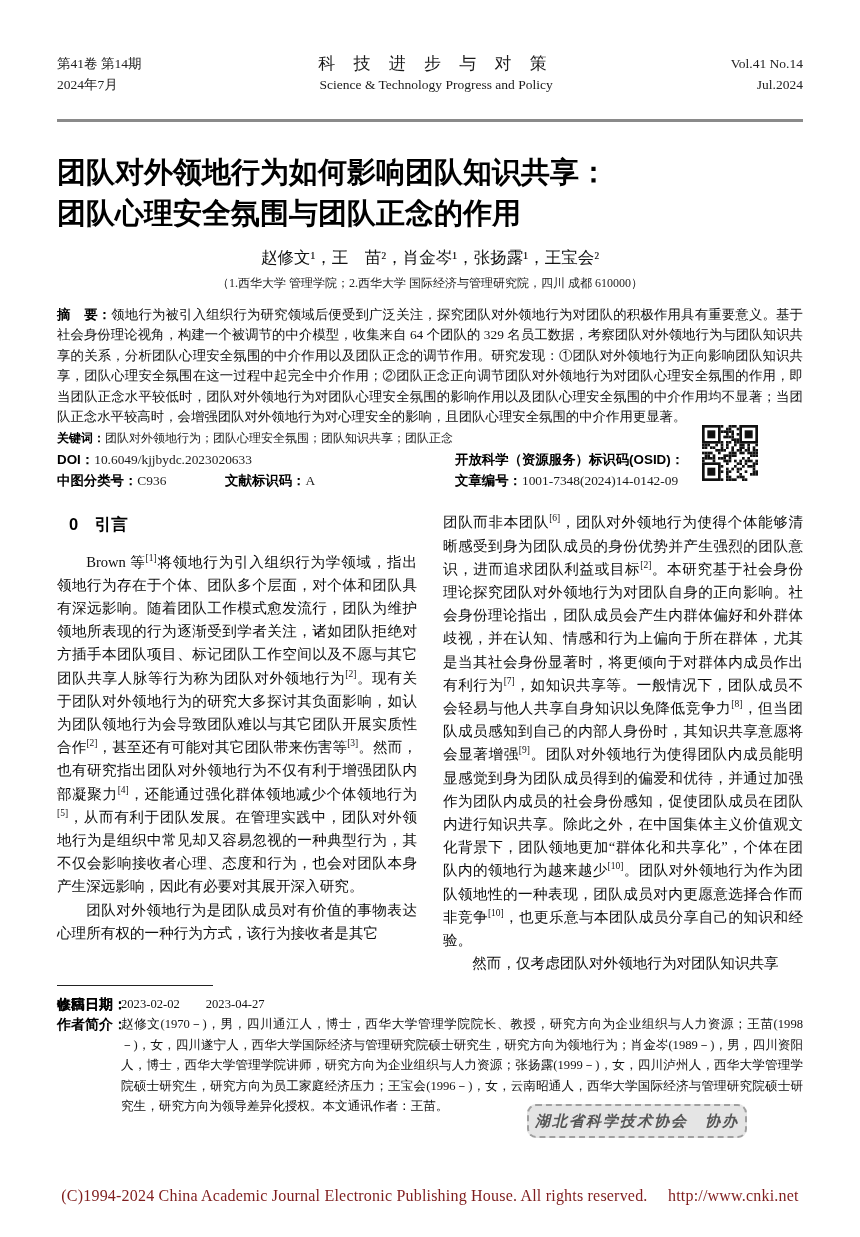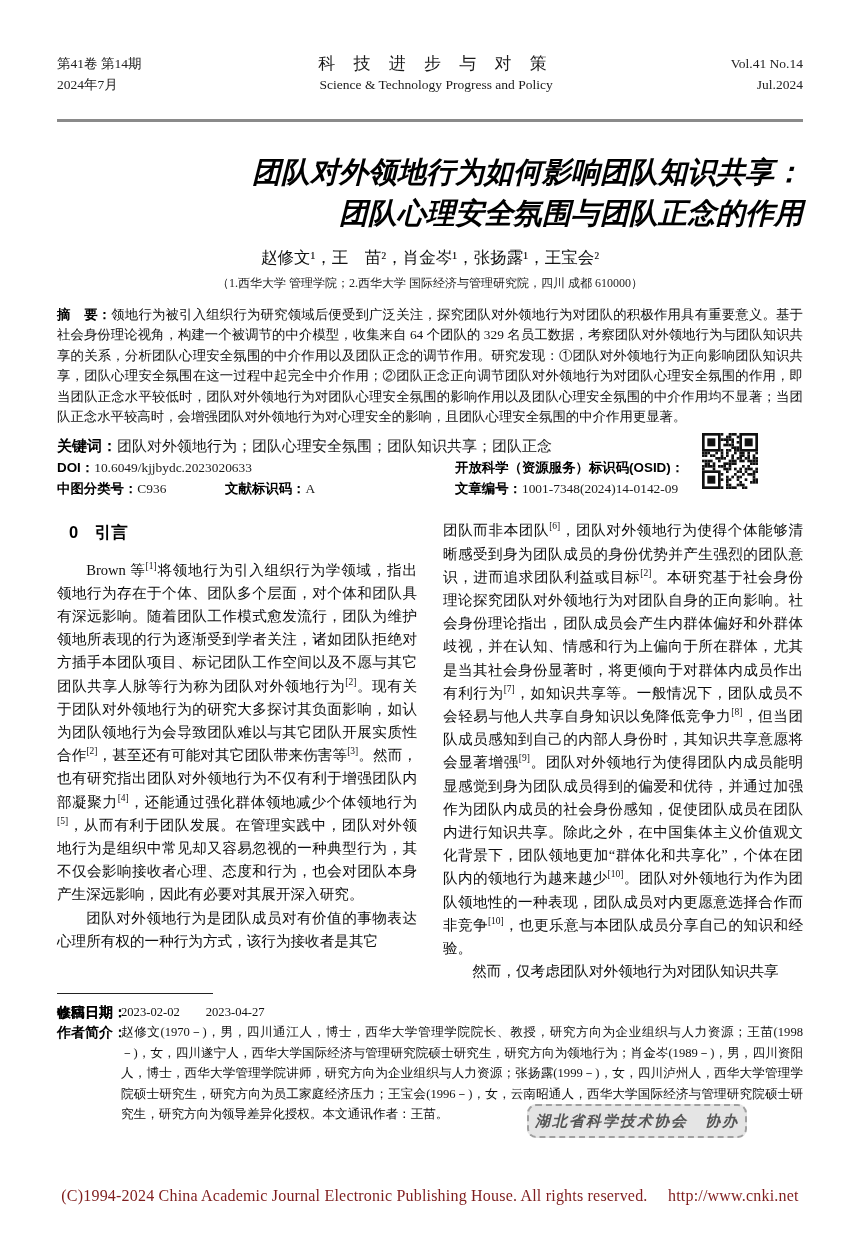--- a/index.html
+++ b/index.html
@@ -18,37 +18,37 @@
   }
   .jh-left,.jh-right{font-size:13.5px;line-height:21px;color:#222;}
   .jh-left{text-align:left;}
   .jh-right{text-align:right;}
   .jh-center{text-align:center;}
   .jh-title-cn{font-size:17px;letter-spacing:7px;line-height:22px;}
   .jh-title-en{font-size:13.5px;line-height:20px;}
 
   
   .art-title{
-    margin-top:30px;text-align:right;
+    margin-top:30px;text-align:left;
     font-family:"Liberation Sans","DejaVu Sans",sans-serif;
-    font-weight:bold;font-size:29px;line-height:41px;color:#000;font-style:italic;
+    font-weight:bold;font-size:29px;line-height:41px;color:#000;
   }
   .authors{margin-top:13px;text-align:center;font-size:16.5px;color:#111;}
   .affiliation{margin-top:6px;text-align:center;font-size:12px;color:#222;}
 
   
   .meta{position:relative;margin-top:13px;}
   .abstract{
     font-size:13.4px;line-height:20.4px;text-align:justify;color:#111;
   }
   .lbl{
     font-family:"Liberation Sans","DejaVu Sans",sans-serif;
     font-weight:bold;color:#000;
   }
-  .kw-row{margin-top:8px;font-size:15px;line-height:21px;}
+  .kw-row{margin-top:1px;font-size:12px;line-height:21px;}
   .meta-row{position:relative;font-size:13.4px;line-height:21px;height:21px;}
   .meta-right{position:absolute;left:398px;top:0;white-space:nowrap;}
   .doi-val,.mono{font-family:"Liberation Serif",serif;}
 
   
   .qr{position:absolute;left:645px;top:-24px;width:56px;height:56px;}
 
   
   .columns{display:flex;gap:26px;margin-top:20px;}
   .col{width:360px;font-size:14.6px;line-height:23.2px;text-align:justify;color:#0d0d0d;}

